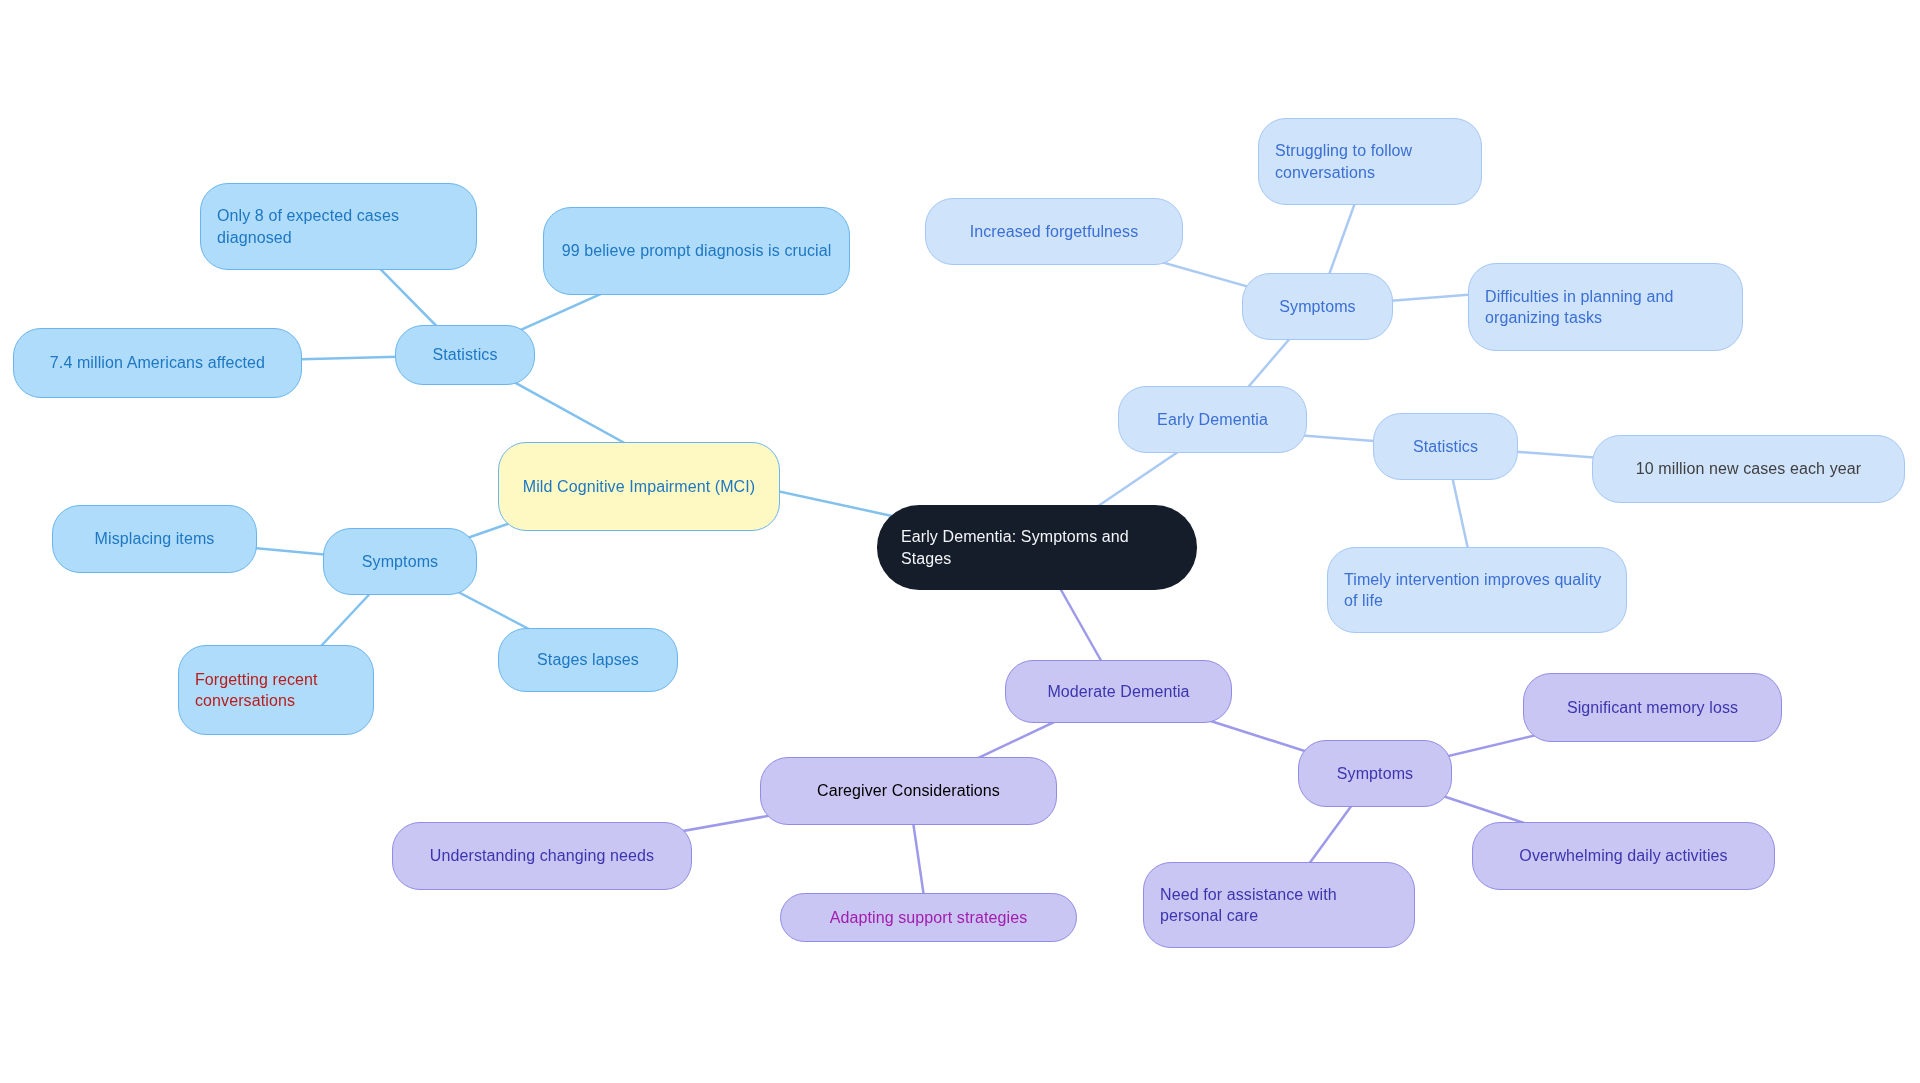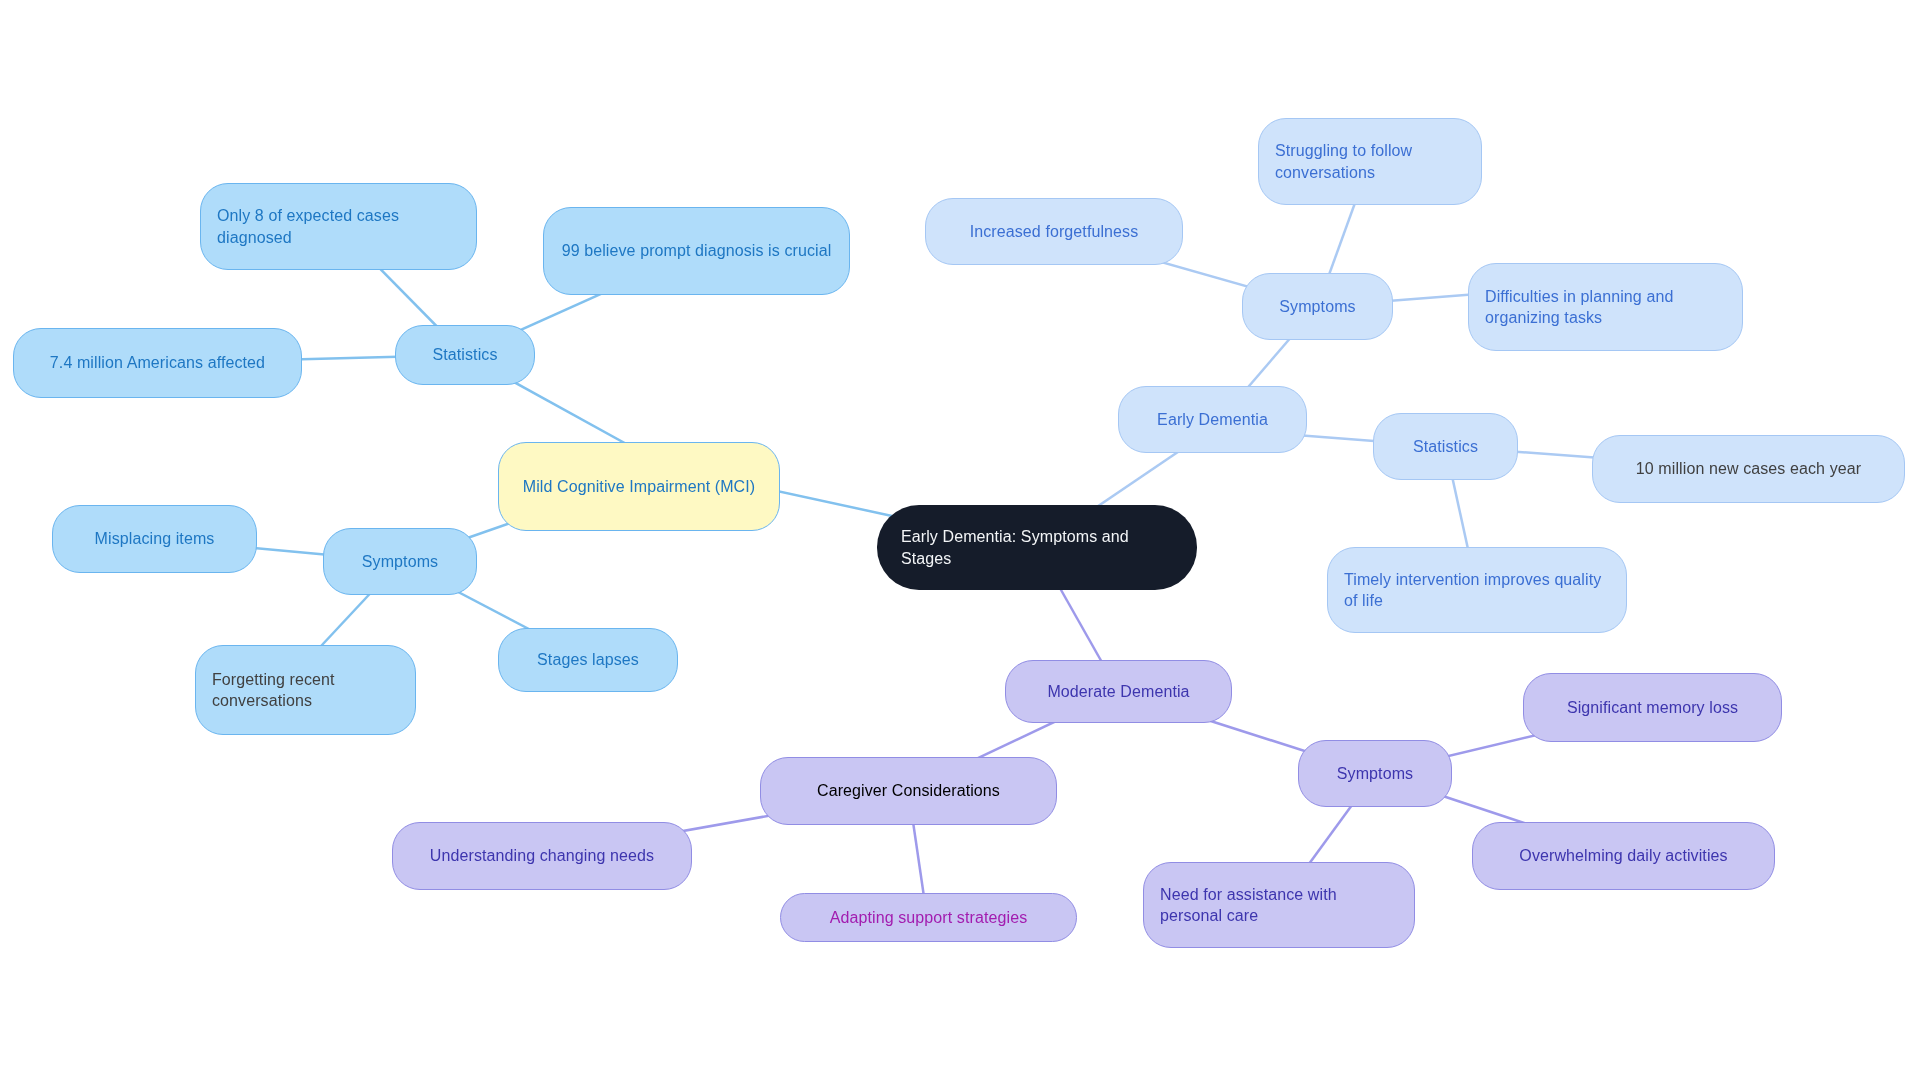--- a/index.html
+++ b/index.html
@@ -93,21 +93,21 @@
       </div>
       <div class="node mci" style="left: 13px; top: 328px; width: 289px; height: 70px; background: rgb(175, 220, 250); border: 1.5px solid rgb(106, 181, 239); color: rgb(30, 119, 195);">
         <span>7.4 million Americans affected</span>
       </div>
       <div class="node mci" style="left: 323px; top: 528px; width: 154px; height: 67px; background: rgb(175, 220, 250); border: 1.5px solid rgb(106, 181, 239); color: rgb(30, 119, 195);">
         <span>Symptoms</span>
       </div>
       <div class="node mci" style="left: 52px; top: 505px; width: 205px; height: 68px; background: rgb(175, 220, 250); border: 1.5px solid rgb(106, 181, 239); color: rgb(30, 119, 195);">
         <span>Misplacing items</span>
       </div>
-      <div class="node mci" style="left: 178px; top: 645px; width: 221px; height: 90px; background: rgb(175, 220, 250); border: 1.5px solid rgb(106, 181, 239); color: #404040; margin-left: 17px;">
+      <div class="node mci" style="left: 178px; top: 645px; width: 196px; height: 90px; background: rgb(175, 220, 250); border: 1.5px solid rgb(106, 181, 239); color: #b91c1c;">
         <span>Forgetting recent conversations</span>
       </div>
       <div class="node mci" style="left: 498px; top: 628px; width: 180px; height: 64px; background: rgb(175, 220, 250); border: 1.5px solid rgb(106, 181, 239); color: rgb(30, 119, 195);">
         <span>Stages lapses</span>
       </div>
       <div class="node early" style="left: 1118px; top: 386px; width: 189px; height: 67px; background: rgb(207, 227, 251); border: 1.5px solid rgb(165, 199, 244); color: rgb(59, 111, 211);">
         <span>Early Dementia</span>
       </div>
       <div class="node early" style="left: 1242px; top: 273px; width: 151px; height: 67px; background: rgb(207, 227, 251); border: 1.5px solid rgb(165, 199, 244); color: rgb(59, 111, 211);">
         <span>Symptoms</span>

